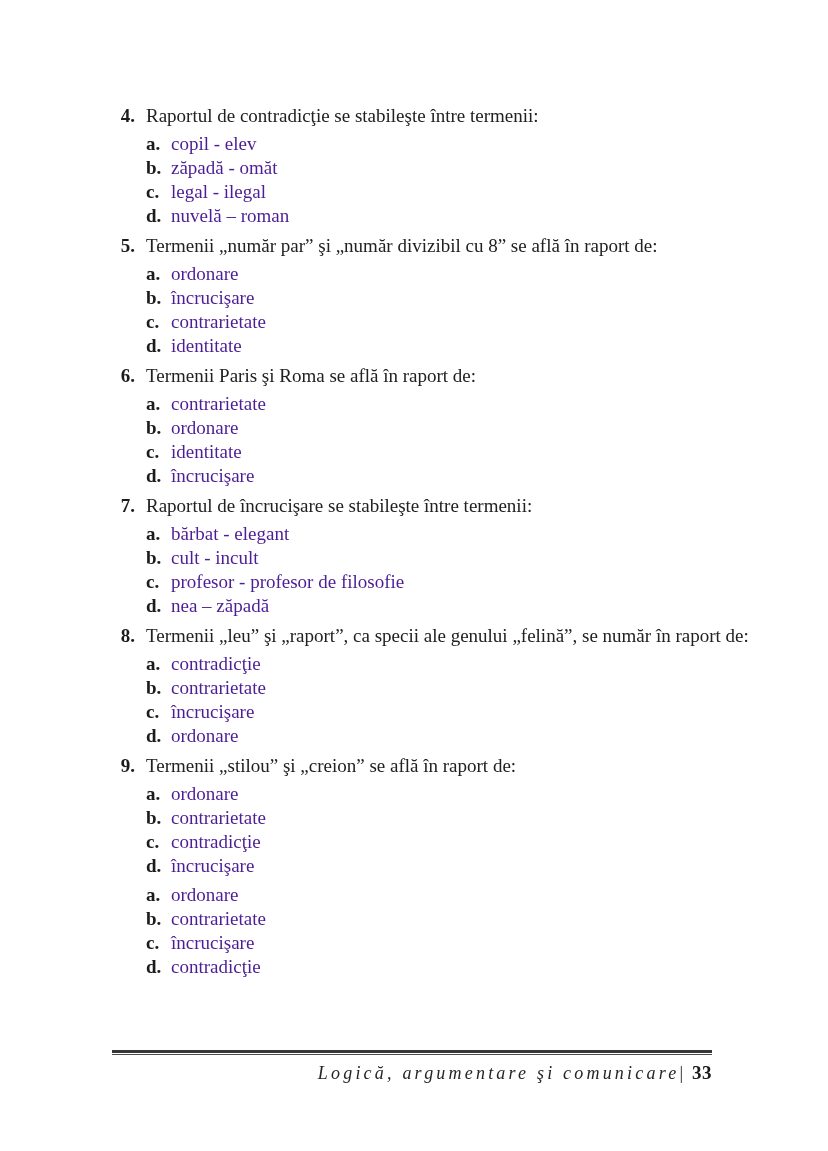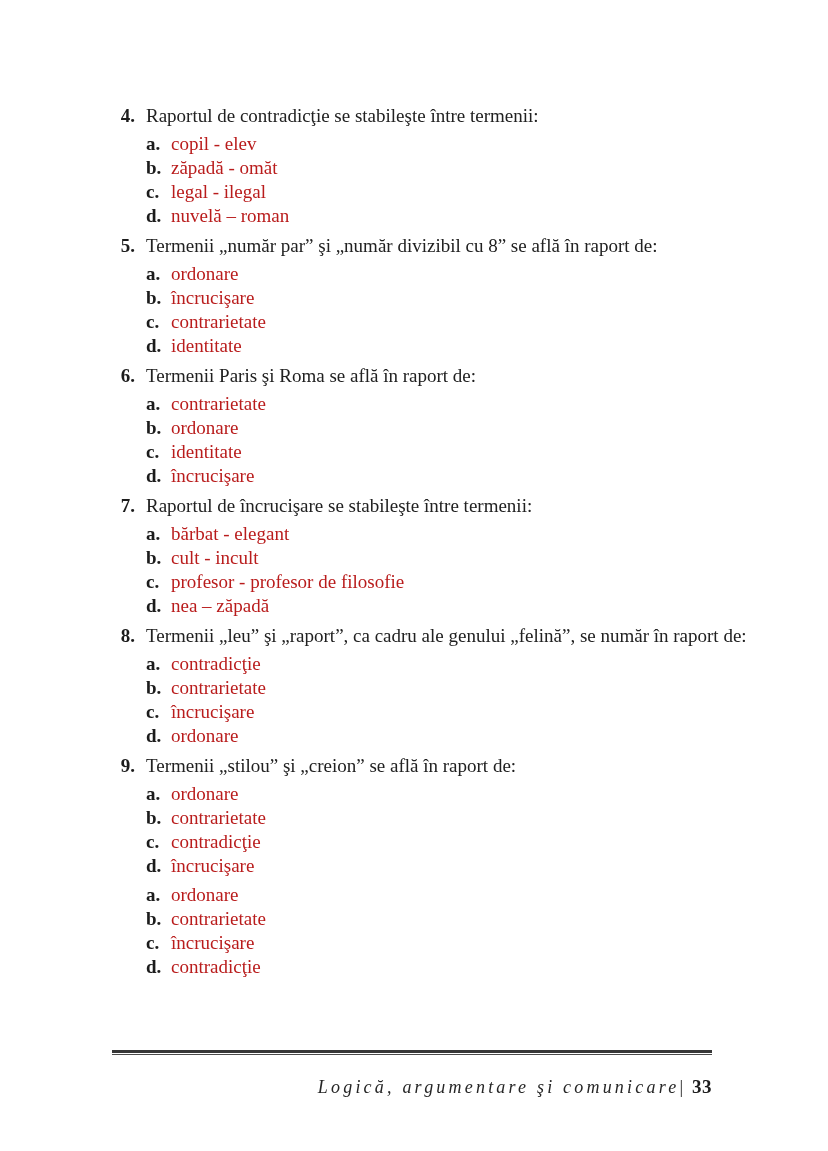--- a/index.html
+++ b/index.html
@@ -55,39 +55,39 @@
     grid-template-columns: 25px 1fr;
     font-size: 19px;
     line-height: 24px;
     white-space: nowrap;
   }
   .opt-letter {
     font-weight: 700;
     color: #1c1c1c;
   }
   .opt-text {
-    color: #b91c1c;
+    color: #4c1d95;
   }
   .footer {
     position: absolute;
     left: 112px;
     top: 1050px;
     width: 600px;
   }
   .rule-thick {
     height: 3px;
     background: #373737;
   }
   .rule-thin {
     height: 1px;
     background: #4c4c4c;
     margin-top: 1px;
   }
   .footer-line {
-    margin-top: 21px;
+    margin-top: 7px;
     text-align: right;
     font-size: 18px;
     color: #262626;
     white-space: nowrap;
   }
   .footer-title {
     font-style: italic;
     letter-spacing: 3.2px;
   }
   .footer-sep {
@@ -217,21 +217,21 @@
   <li class="opt">
     <span class="opt-letter">d.</span>
     <span class="opt-text">nea – zăpadă</span>
   </li>
 </ul>
   </section>
 
   <section class="question">
     <div class="q-head">
       <span class="q-num">8.</span>
-      <span class="q-prompt"><span>Termenii </span><span class="it">„leu”</span><span> şi </span><span class="it">„raport”</span><span>, ca cadru ale genului </span><span class="it">„felină”</span><span>, se număr în raport de:</span></span>
+      <span class="q-prompt"><span>Termenii </span><span class="it">„leu”</span><span> şi </span><span class="it">„raport”</span><span>, ca specii ale genului </span><span class="it">„felină”</span><span>, se număr în raport de:</span></span>
     </div>
     <ul class="options">
   <li class="opt">
     <span class="opt-letter">a.</span>
     <span class="opt-text">contradicţie</span>
   </li>
 
   <li class="opt">
     <span class="opt-letter">b.</span>
     <span class="opt-text">contrarietate</span>

